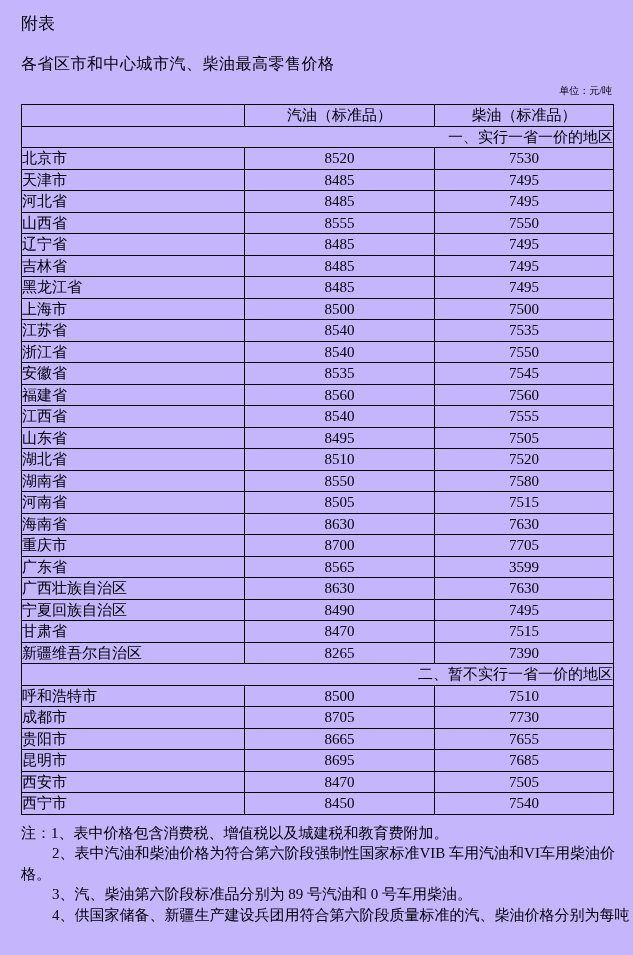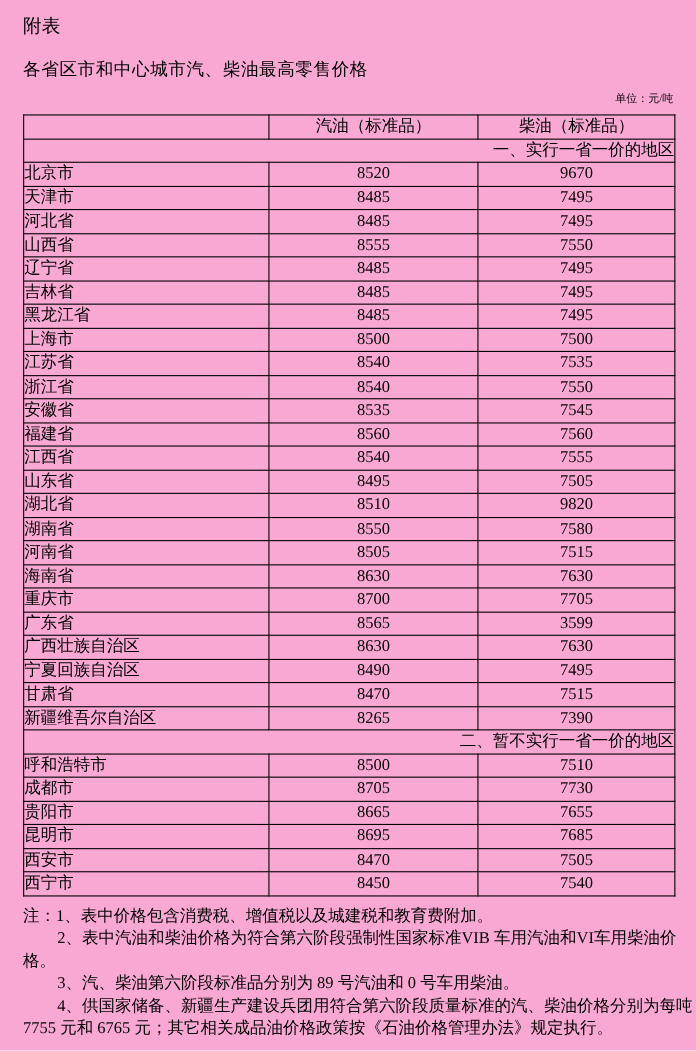--- a/index.html
+++ b/index.html
@@ -1,20 +1,20 @@
 <!DOCTYPE html>
 <html><head>
 <meta charset="utf-8">
 <style>
   * { box-sizing: border-box; }
   html, body { margin: 0; padding: 0; background: #ffffff; }
   .page {
     width: 633px;
     height: 955px;
-    background: #f9a8d4;
+    background: #c4b5fd;
     color: #000000;
     font-family: "Liberation Serif", "DejaVu Serif", serif;
     padding: 13px 21px 16px 21px;
     position: relative;
     overflow: hidden;
   }
   .attachment {
     font-size: 17px;
     line-height: 22px;
   }
@@ -86,21 +86,21 @@
       </tr>
     </thead>
     <tbody id="table-body">
   <tr class="section-row">
     <td colspan="3" class="section-cell">一、实行一省一价的地区</td>
   </tr>
 
   <tr class="data-row">
     <td class="region-cell">北京市</td>
     <td class="num-cell">8520</td>
-    <td class="num-cell">9670</td>
+    <td class="num-cell">7530</td>
   </tr>
 
   <tr class="data-row">
     <td class="region-cell">天津市</td>
     <td class="num-cell">8485</td>
     <td class="num-cell">7495</td>
   </tr>
 
   <tr class="data-row">
     <td class="region-cell">河北省</td>
@@ -170,21 +170,21 @@
 
   <tr class="data-row">
     <td class="region-cell">山东省</td>
     <td class="num-cell">8495</td>
     <td class="num-cell">7505</td>
   </tr>
 
   <tr class="data-row">
     <td class="region-cell">湖北省</td>
     <td class="num-cell">8510</td>
-    <td class="num-cell">9820</td>
+    <td class="num-cell">7520</td>
   </tr>
 
   <tr class="data-row">
     <td class="region-cell">湖南省</td>
     <td class="num-cell">8550</td>
     <td class="num-cell">7580</td>
   </tr>
 
   <tr class="data-row">
     <td class="region-cell">河南省</td>
@@ -280,16 +280,15 @@
   <div class="note-line"><span class="note-label">注：</span><span class="note-text">1、表中价格包含消费税、增值税以及城建税和教育费附加。</span></div>
 
   <div class="note-line indent"><span class="note-text">2、表中汽油和柴油价格为符合第六阶段强制性国家标准VIB 车用汽油和VI车用柴油价</span></div>
 
   <div class="note-line"><span class="note-text">格。</span></div>
 
   <div class="note-line indent"><span class="note-text">3、汽、柴油第六阶段标准品分别为 89 号汽油和 0 号车用柴油。</span></div>
 
   <div class="note-line indent"><span class="note-text">4、供国家储备、新疆生产建设兵团用符合第六阶段质量标准的汽、柴油价格分别为每吨</span></div>
 
-  <div class="note-line"><span class="note-text">7755 元和 6765 元；其它相关成品油价格政策按《石油价格管理办法》规定执行。</span></div>
 </div>
 
 </div>
 
 </body></html>

